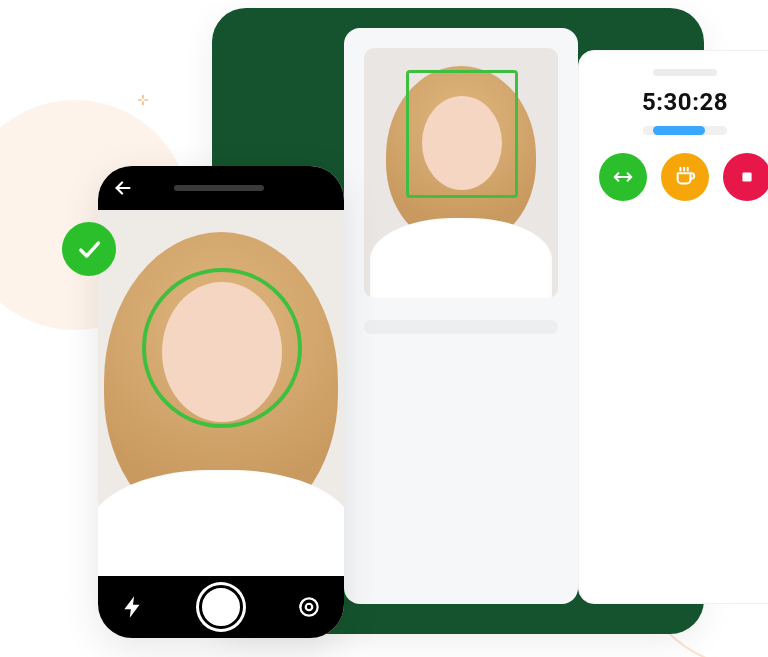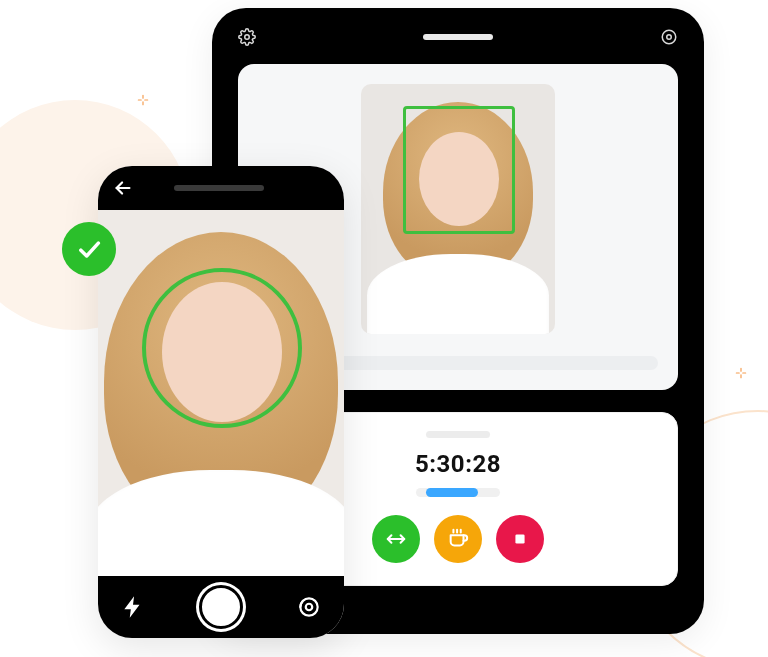--- a/index.html
+++ b/index.html
@@ -42,27 +42,27 @@
 .sparkle-tl { left: 136px; top: 92px; }
 .sparkle-r  { right: 20px; top: 365px; }
 
 
 .tablet {
   position: absolute;
   left: 212px;
   top: 8px;
   width: 492px;
   height: 626px;
-  background: #000000;
+  background: #14532d;
   border-radius: 34px;
   box-shadow: 0 8px 34px rgba(0,0,0,.07);
   z-index: 1;
   padding: 20px 26px 30px;
   display: flex;
-  flex-direction: column;
+  flex-direction: row;
 }
 .tablet-top {
   display: flex;
   align-items: center;
   justify-content: space-between;
   margin-bottom: 18px;
 }
 .tablet-settings, .tablet-selfie-icon {
   color: #d9d9d9;
   width: 18px; height: 18px;

